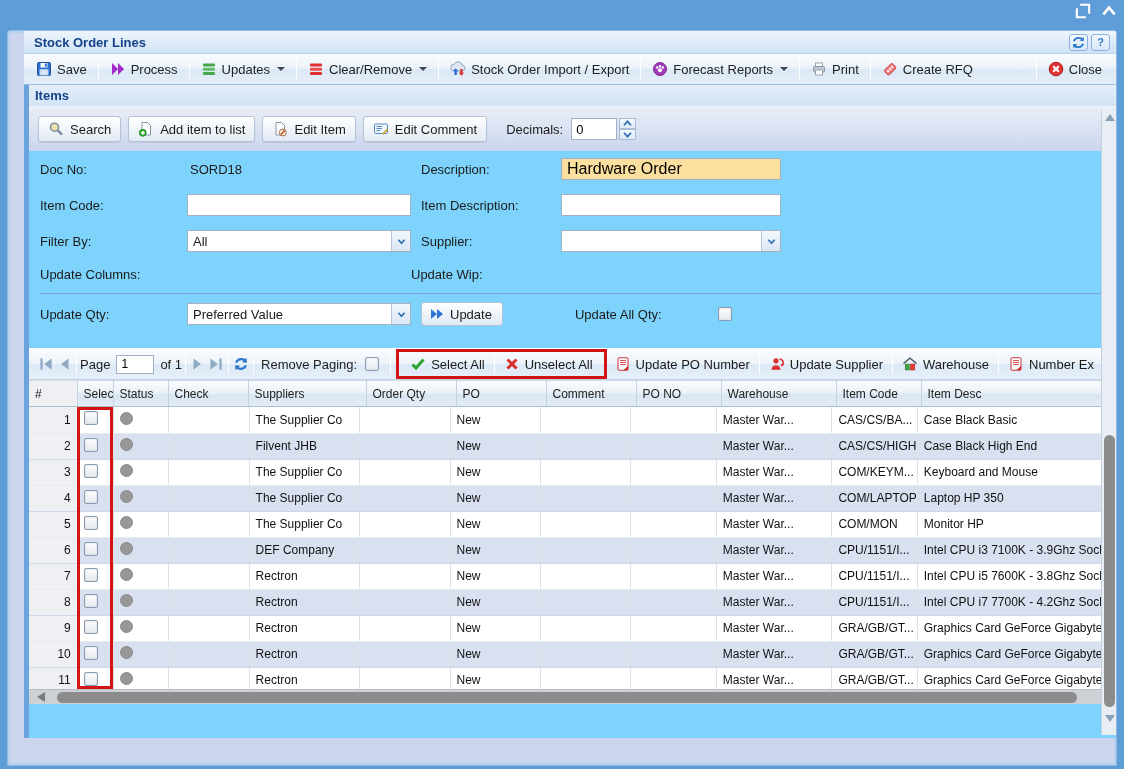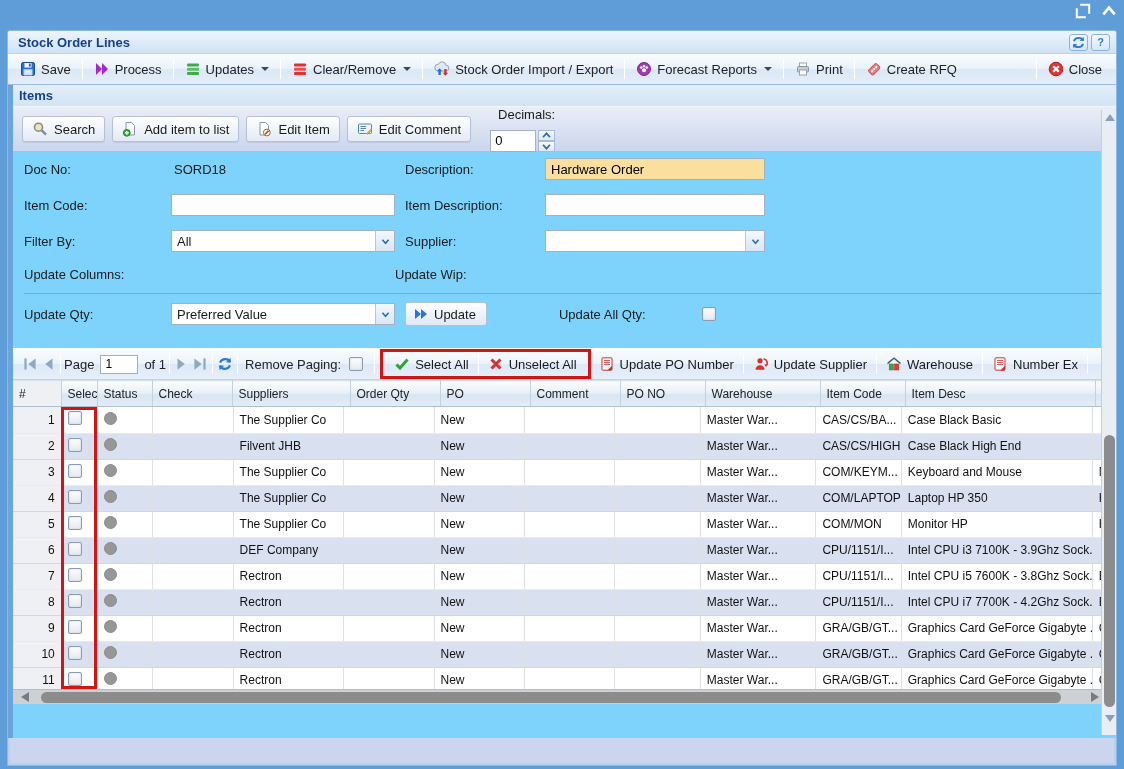--- a/index.html
+++ b/index.html
@@ -3,21 +3,21 @@
 <meta charset="utf-8">
 <style>
   * { box-sizing: border-box; margin: 0; padding: 0; }
   html,body { width:1124px; height:769px; overflow:hidden; }
   body { font-family:"Liberation Sans", sans-serif; background:#5f9dd8; position:relative; font-size:13px; color:#1a1a1a; }
 
   
   .win-controls { position:absolute; top:3px; right:6px; display:flex; gap:8px; }
   .win-controls .wc { width:18px; height:16px; display:flex; align-items:center; justify-content:center; cursor:pointer; }
 
-  .dialog { position:absolute; left:7px; top:30px; width:1110px; height:736px; background:#cbd5ed; border:1px solid #8fb8e0; border-radius:3px 3px 0 0; box-shadow:0 0 0 2px #b5d3ee inset; overflow:hidden; }
+  .dialog { position:absolute; left:7px; top:30px; width:1110px; height:736px; background:#cbd5ed; border:1px solid #8fb8e0; border-radius:3px 3px 0 0; box-shadow:0 0 0 2px #b5d3ee inset; overflow:hidden;padding-left:16px; }
 
   .titlebar { height:23px; background:linear-gradient(#eef5fc,#cfe2f4); display:flex; align-items:center; padding:0 6px 0 10px; border-bottom:1px solid #b9d2ea; }
   .titlebar .t { font-weight:bold; color:#15428b; font-size:13px; }
   .tb-btns { margin-left:auto; display:flex; gap:3px; }
   .tb-sq { width:19px; height:17px; border:1px solid #89b2e1; border-radius:3px; background:linear-gradient(#f4f9fe,#d7e7f7); display:flex; align-items:center; justify-content:center; font-size:11px; font-weight:bold; color:#2e79c8; cursor:pointer; }
 
   
   .main-toolbar { height:31px; background:linear-gradient(#fafcfe 0%,#eaf2fa 48%,#dbe8f5 52%,#e4eef9 100%); border-bottom:1px solid #9ebedd; display:flex; align-items:center; padding:0 6px 0 4px; }
   .tbtn { display:flex; align-items:center; gap:5px; padding:3px 8px; border-radius:3px; cursor:pointer; white-space:nowrap; color:#222; }
   .sep { width:1px; height:20px; background:#c3d2e2; border-right:1px solid #ffffff; margin:0 3px; }
@@ -29,35 +29,35 @@
 
   
   .items-panel { position:relative; height:653px; border-left:5px solid #6ba3dc; }
   .items-header { height:22px; background:linear-gradient(#e3eefa,#d2e4f5); border-bottom:1px solid #eef5fc; display:flex; align-items:center; padding-left:6px; }
   .items-header .t { font-weight:bold; color:#15428b; }
   .items-body { position:relative; height:631px; background:#7dd3fc; }
 
   
   .btn-row { height:44px; display:flex; align-items:center; gap:7px; padding-left:9px; background:linear-gradient(#e9eef7,#cbd5ed); }
   .ib { display:flex; align-items:center; gap:6px; padding:4px 9px; border:1px solid #b3c2d6; border-radius:3px; background:linear-gradient(#ffffff,#e2eaf4); box-shadow:0 1px 1px rgba(0,0,0,.08); cursor:pointer; white-space:nowrap; }
-  .decimals { display:flex; align-items:flex-end; gap:8px; margin-left:12px;flex-direction:column; }
+  .decimals { display:flex; align-items:center; gap:8px; margin-left:12px; }
   .spinbox { display:flex; }
   .spinbox input { width:46px; height:22px; border:1px solid #a3b1c4; padding:0 4px; font-size:13px; font-family:inherit; }
   .spin-btns { display:flex; flex-direction:column; margin-left:2px; }
   .spin-btns .sb { width:17px; height:11px; border:1px solid #a8bcd6; background:linear-gradient(#f6fafd,#dde9f5); display:flex; align-items:center; justify-content:center; cursor:pointer; }
   .spin-btns .sb svg { width:9px; height:7px; }
 
   
   .frow { display:flex; align-items:center; height:36px; padding-left:11px; }
   .frow.short { height:30px; }
   .lbl1 { width:147px; }
   .slot1 { width:224px; display:flex; }
   .lbl2 { width:140px; margin-left:10px; }
   .slot2 { width:220px; display:flex; }
-  input.txt { width:100%; height:22px; border:1px solid #a3b1c4; padding:0 5px; font-size:13px; font-family:inherit; background:#fff; }
+  input.txt { width:100%; height:22px; border:1px solid #a3b1c4; padding:0 5px; font-size:16px; font-family:inherit; background:#fff; }
   input.txt.hl { background:#fbdf9e; }
   .combo { display:flex; width:100%; height:22px; border:1px solid #a3b1c4; background:#fff; align-items:center; cursor:pointer; }
   .combo .cv { flex:1; padding:0 5px; white-space:nowrap; overflow:hidden; }
   .combo .cbtn { width:19px; height:20px; background:linear-gradient(#f3f8fd,#d9e7f5); border-left:1px solid #b7c6d8; display:flex; align-items:center; justify-content:center; }
   .hsep { height:1px; background:#7aa5d4; margin:4px 11px 0 11px; }
   .static-val { padding-left:3px; }
   .chk { width:14px; height:14px; border:1px solid #8a9cb2; background:linear-gradient(#fdfdfd,#e6eaef); border-radius:2px; box-shadow:inset 0 0 2px #c7ccd4; display:inline-block; cursor:pointer; }
   .upd-btn { display:flex; align-items:center; gap:5px; margin-left:10px; padding:3px 10px 3px 7px; border:1px solid #b3c2d6; border-radius:3px; background:linear-gradient(#ffffff,#dfe8f4); cursor:pointer; }
 
   

